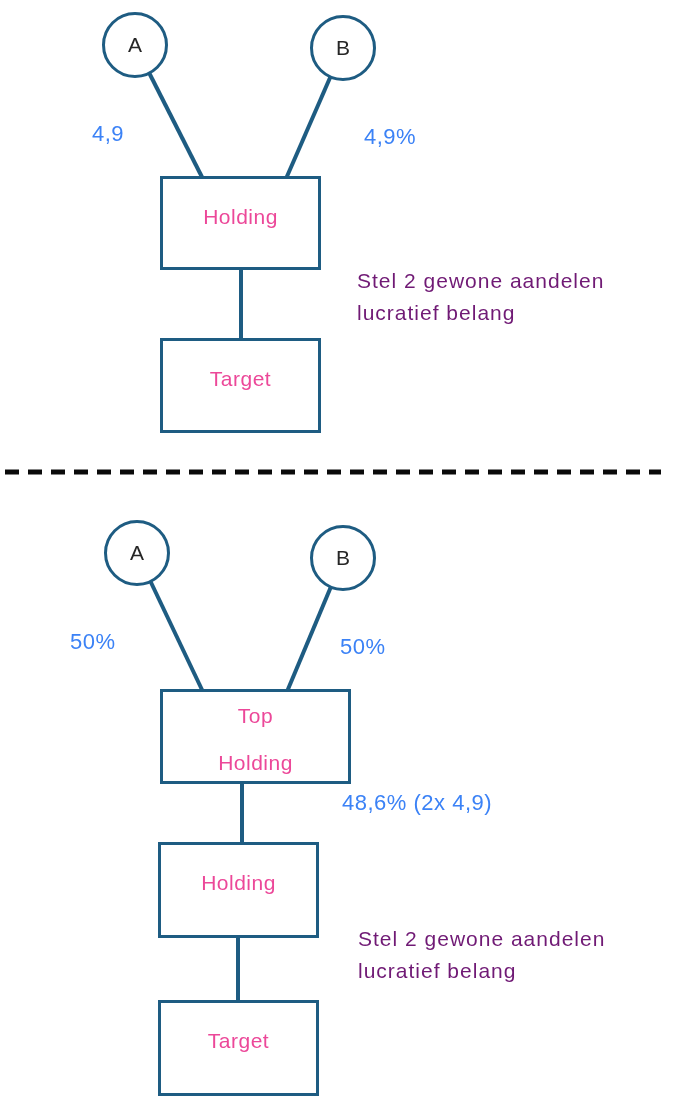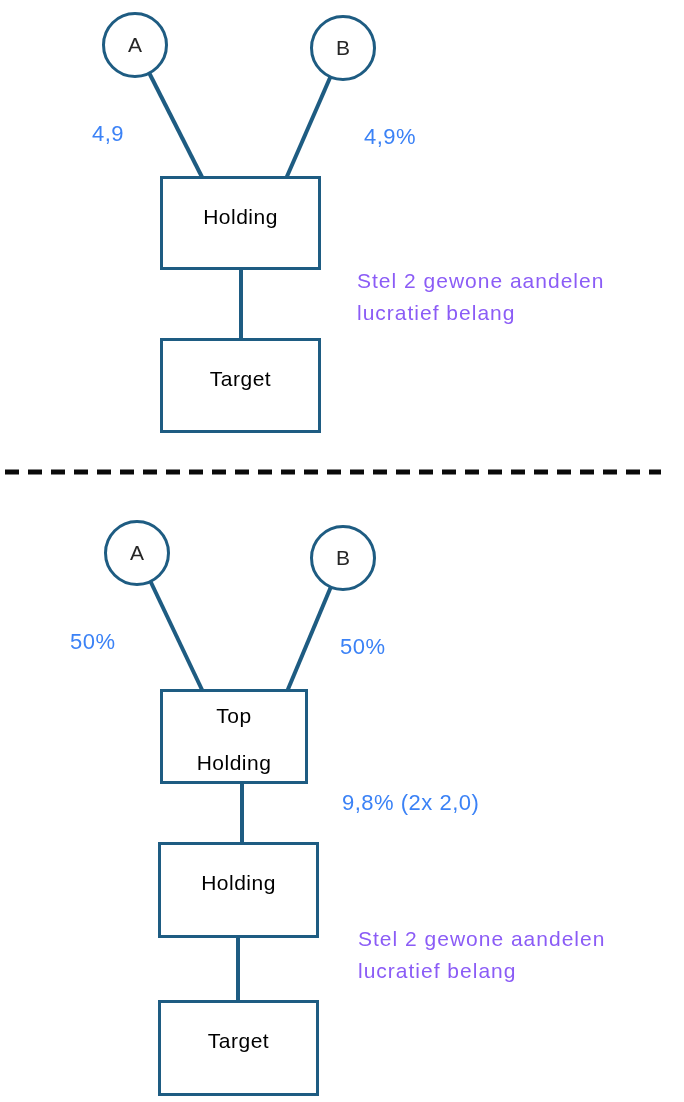--- a/index.html
+++ b/index.html
@@ -44,40 +44,40 @@
   }
 
   .node-box {
     position: absolute;
     background: #ffffff;
     border: 3px solid #1e5c82;
     display: flex;
     flex-direction: column;
     align-items: center;
     font-size: 21px;
-    color: #000000;
+    color: #ec4899;
     letter-spacing: 0.5px;
   }
   .node-box .box-label { margin-top: 26px; line-height: 24px; }
   .node-box .box-label-line1 { margin-top: 12px; line-height: 24px; }
   .node-box .box-label-line2 { margin-top: 23px; line-height: 24px; }
 
   .pct-label {
     position: absolute;
     font-size: 22px;
     color: #3b82f6;
     letter-spacing: 0.5px;
     white-space: nowrap;
   }
 
   .annotation {
     position: absolute;
     font-size: 21px;
     line-height: 32px;
-    color: #8b5cf6;
+    color: #701a75;
     letter-spacing: 1px;
     white-space: nowrap;
   }
 </style>
 </head>
 <body>
 
 <div class="canvas">
 
   <svg class="connectors" viewBox="0 0 684 1102">
@@ -120,26 +120,26 @@
   <div class="circle-node" style="left:104px; top:520px;">
     <span>A</span>
   </div>
   <div class="circle-node" style="left:310px; top:525px;">
     <span>B</span>
   </div>
 
   <div class="pct-label" style="left:70px; top:629px;">50%</div>
   <div class="pct-label" style="left:340px; top:634px;">50%</div>
 
-  <div class="node-box" style="left:160px; top:689px; width:148px; height:95px;">
+  <div class="node-box" style="left:160px; top:689px; width:191px; height:95px;">
     <span class="box-label-line1">Top</span>
     <span class="box-label-line2">Holding</span>
   </div>
 
-  <div class="pct-label" style="left:342px; top:790px;">9,8% (2x 2,0)</div>
+  <div class="pct-label" style="left:342px; top:790px;">48,6% (2x 4,9)</div>
 
   <div class="node-box" style="left:158px; top:842px; width:161px; height:96px;">
     <span class="box-label">Holding</span>
   </div>
 
   <div class="annotation" style="left:358px; top:923px;">
     <div>Stel 2 gewone aandelen</div>
     <div>lucratief belang</div>
   </div>
 

